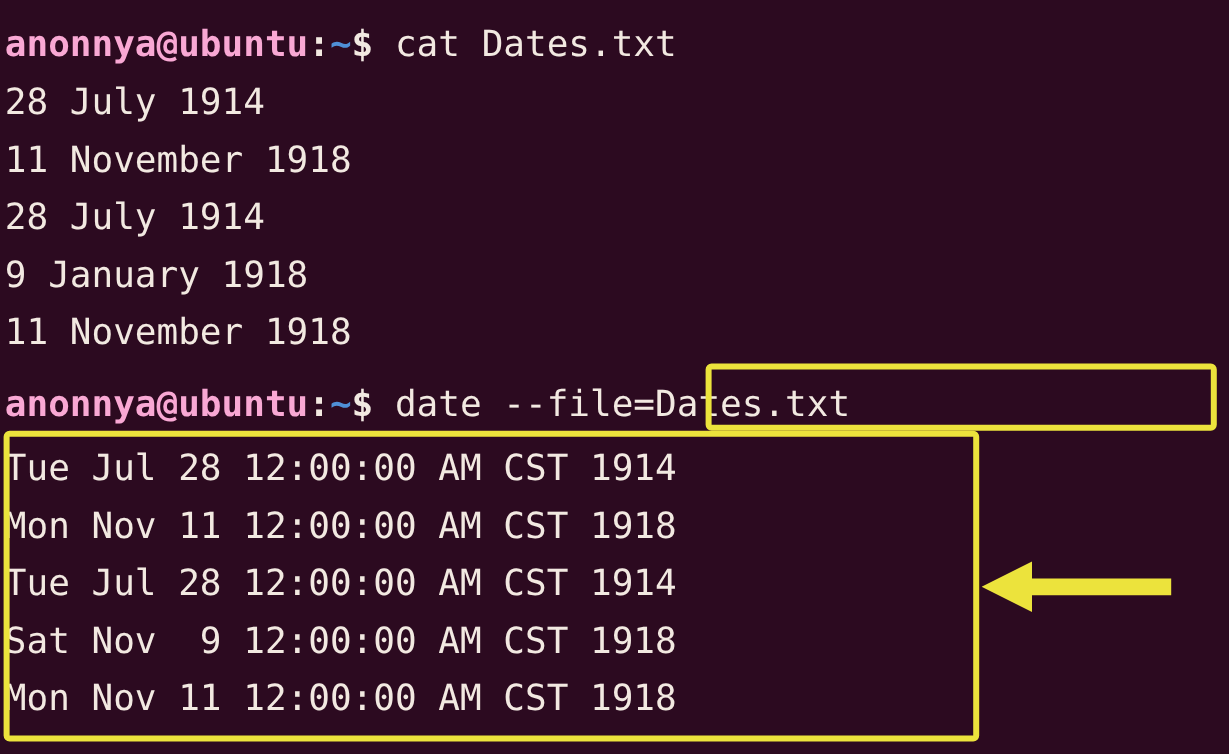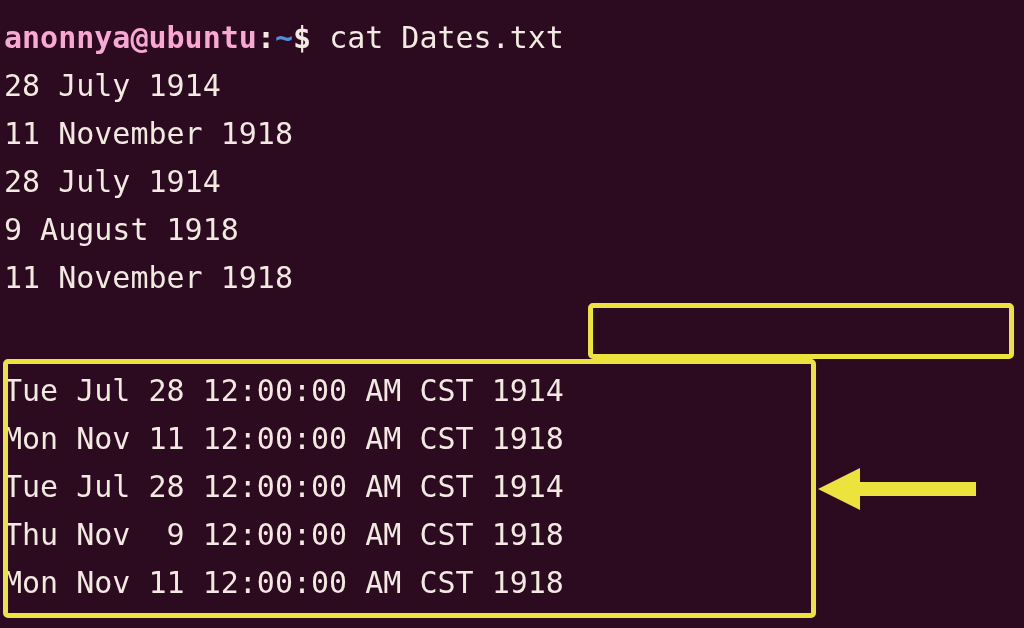--- a/index.html
+++ b/index.html
@@ -64,30 +64,31 @@
 
 <div id="terminal">
 
   
   <div class="line" style="top:14px;"><span class="user">anonnya@ubuntu</span><span class="colon">:</span><span class="tilde">~</span><span class="dollar">$</span><span class="cmd"> </span><span class="cmd">cat Dates.txt</span></div>
 
   
   <div class="line" style="top:62px;">28 July 1914</div>
   <div class="line" style="top:110px;">11 November 1918</div>
   <div class="line" style="top:158px;">28 July 1914</div>
-  <div class="line" style="top:206px;">9 August 1918</div>
+  <div class="line" style="top:206px;">9 January 1918</div>
   <div class="line" style="top:254px;">11 November 1918</div>
 
   
+  <div class="line" style="top:314px;"><span class="user">anonnya@ubuntu</span><span class="colon">:</span><span class="tilde">~</span><span class="dollar">$</span><span class="cmd"> </span><span class="cmd">date</span><span class="cmd"> </span><span class="cmd">--file=Dates.txt</span></div>
 
   
   <div class="line" style="top:367px;">Tue Jul 28 12:00:00 AM CST 1914</div>
   <div class="line" style="top:415px;">Mon Nov 11 12:00:00 AM CST 1918</div>
   <div class="line" style="top:463px;">Tue Jul 28 12:00:00 AM CST 1914</div>
-  <div class="line" style="top:511px;">Thu Nov  9 12:00:00 AM CST 1918</div>
+  <div class="line" style="top:511px;">Sat Nov  9 12:00:00 AM CST 1918</div>
   <div class="line" style="top:559px;">Mon Nov 11 12:00:00 AM CST 1918</div>
 
   
   <div class="hl-box" id="cmd-box"></div>
 
   
   <div class="hl-box" id="out-box"></div>
 
   
   <svg id="arrow" viewBox="0 0 160 46">

